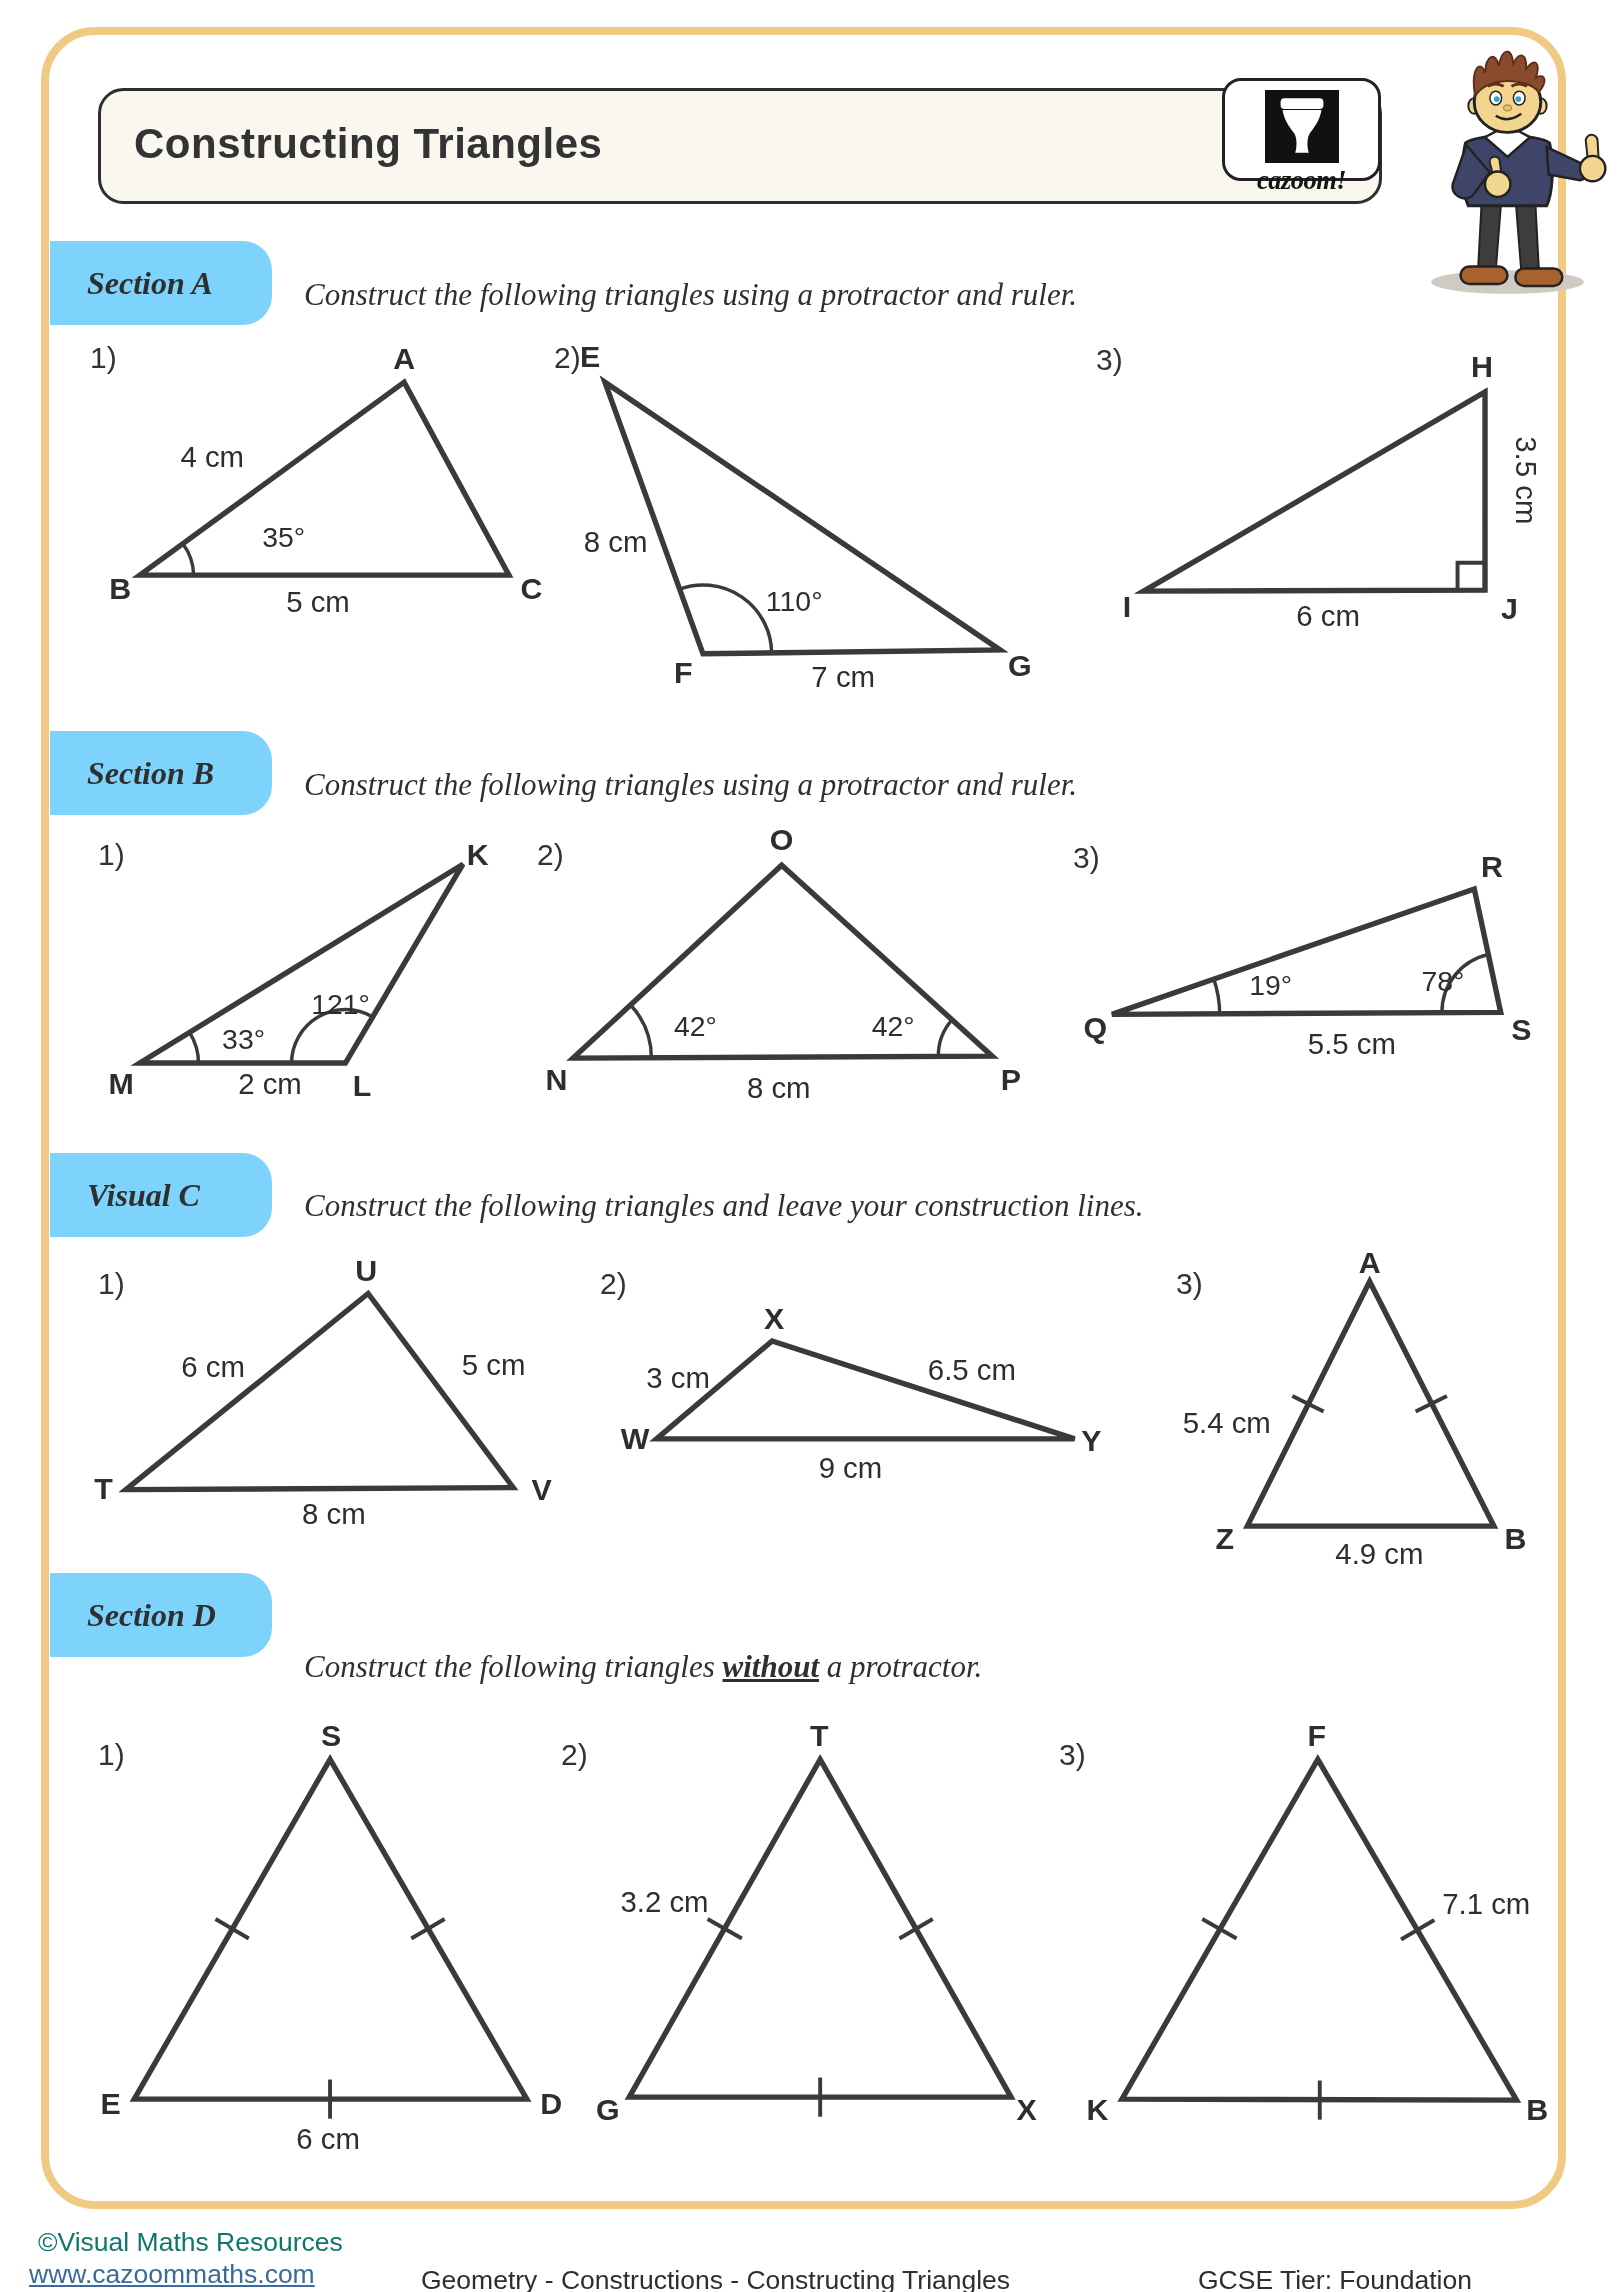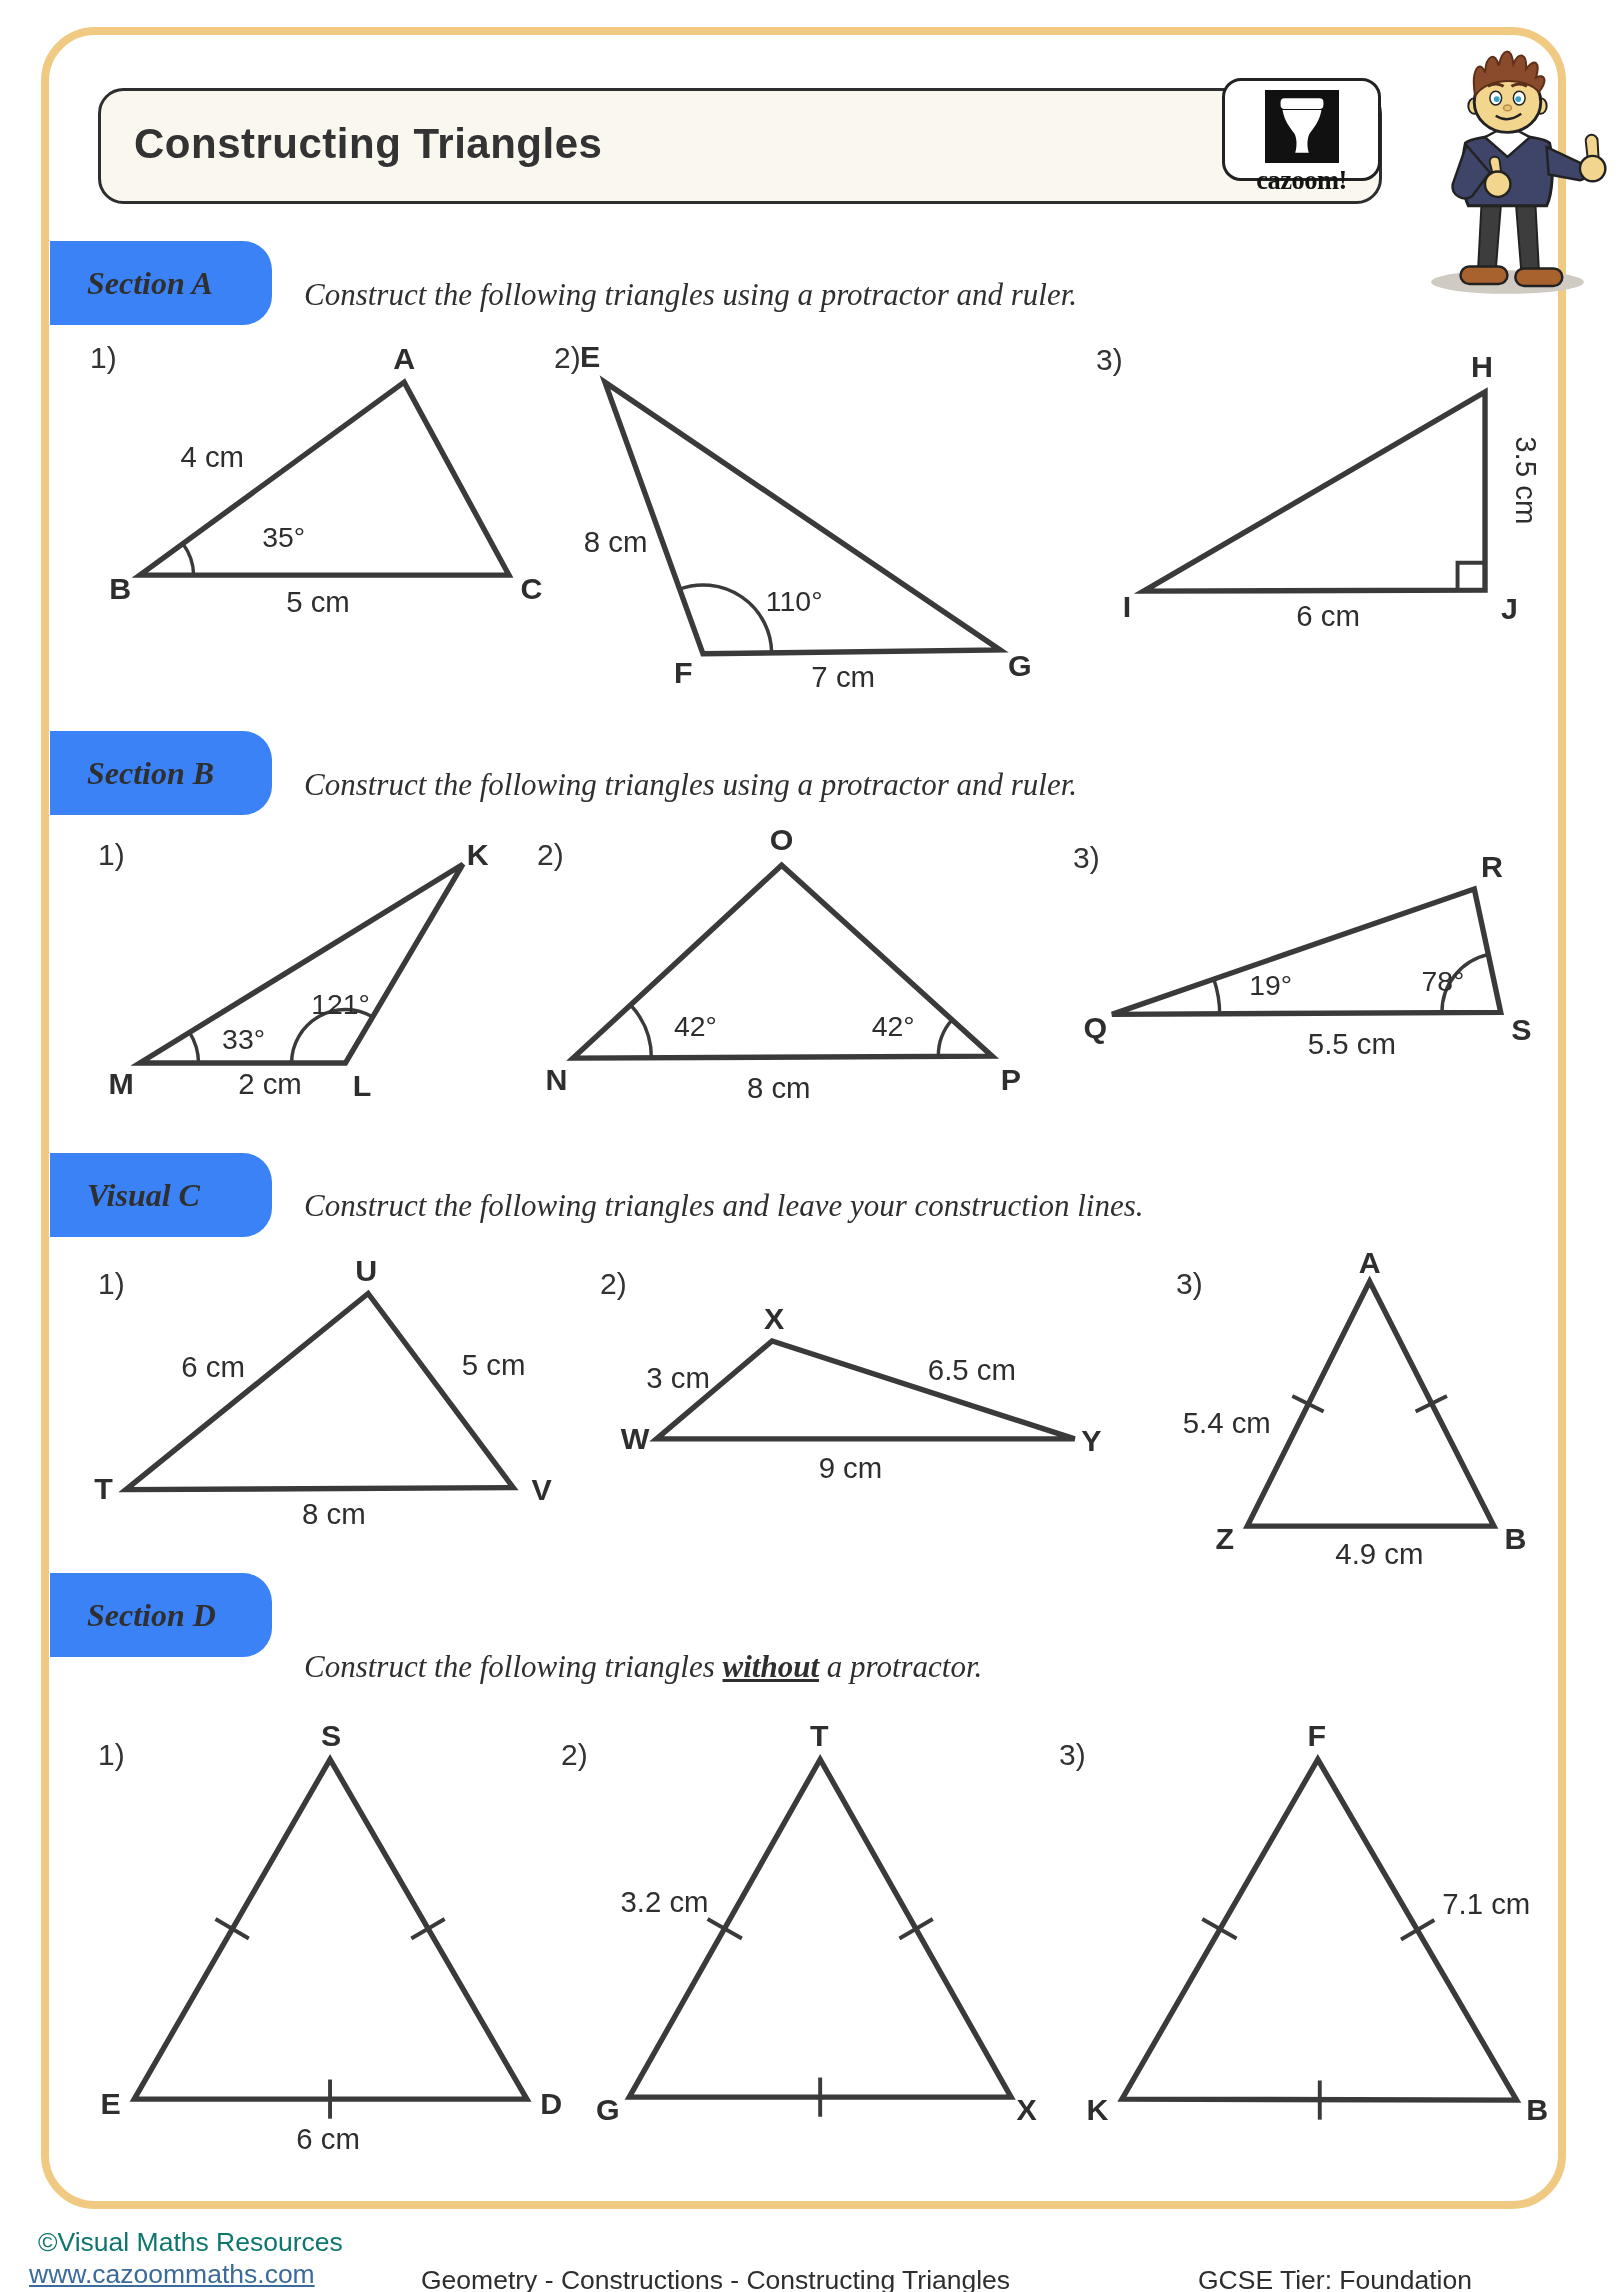--- a/index.html
+++ b/index.html
@@ -14,29 +14,29 @@
   .header-box{
     position:absolute;left:98px;top:88px;width:1284px;height:116px;
     background:#faf7ee;border:3.9px solid #2e2e2e;border-radius:25.5px;box-sizing:border-box;
   }
   .title{
     position:absolute;left:134px;top:120px;font-size:42px;font-weight:bold;
     color:#333;letter-spacing:0.5px;
   }
   .logo-box{
     position:absolute;left:1222px;top:78px;width:159px;height:103px;background:#fff;
-    border:3.9px solid #222;border-radius:19px;box-sizing:border-box;text-align:center;
+    border:3.9px solid #222;border-radius:19px;box-sizing:border-box;text-align:center;font-style:italic;
   }
   .logo-square{width:74px;height:73px;background:#111;margin:8.8px auto 2px auto;}
   .logo-text{
     font-family:"Liberation Serif",serif;font-weight:bold;font-size:26.5px;color:#141414;
     letter-spacing:-0.5px;
   }
   .sec-label{
-    position:absolute;left:50px;width:222px;height:84px;background:#3b82f6;
+    position:absolute;left:50px;width:222px;height:84px;background:#7dd3fc;
     border-radius:0 29px 29px 0;display:flex;align-items:center;
   }
   .sec-label span{
     font-family:"Liberation Serif",serif;font-style:italic;font-weight:bold;
     font-size:32px;color:#2f2f2f;padding-left:37px;
   }
   .instruction{
     position:absolute;left:304px;font-family:"Liberation Serif",serif;font-style:italic;
     font-size:31px;color:#2f2f2f;white-space:nowrap;margin-top:12px;
   }

